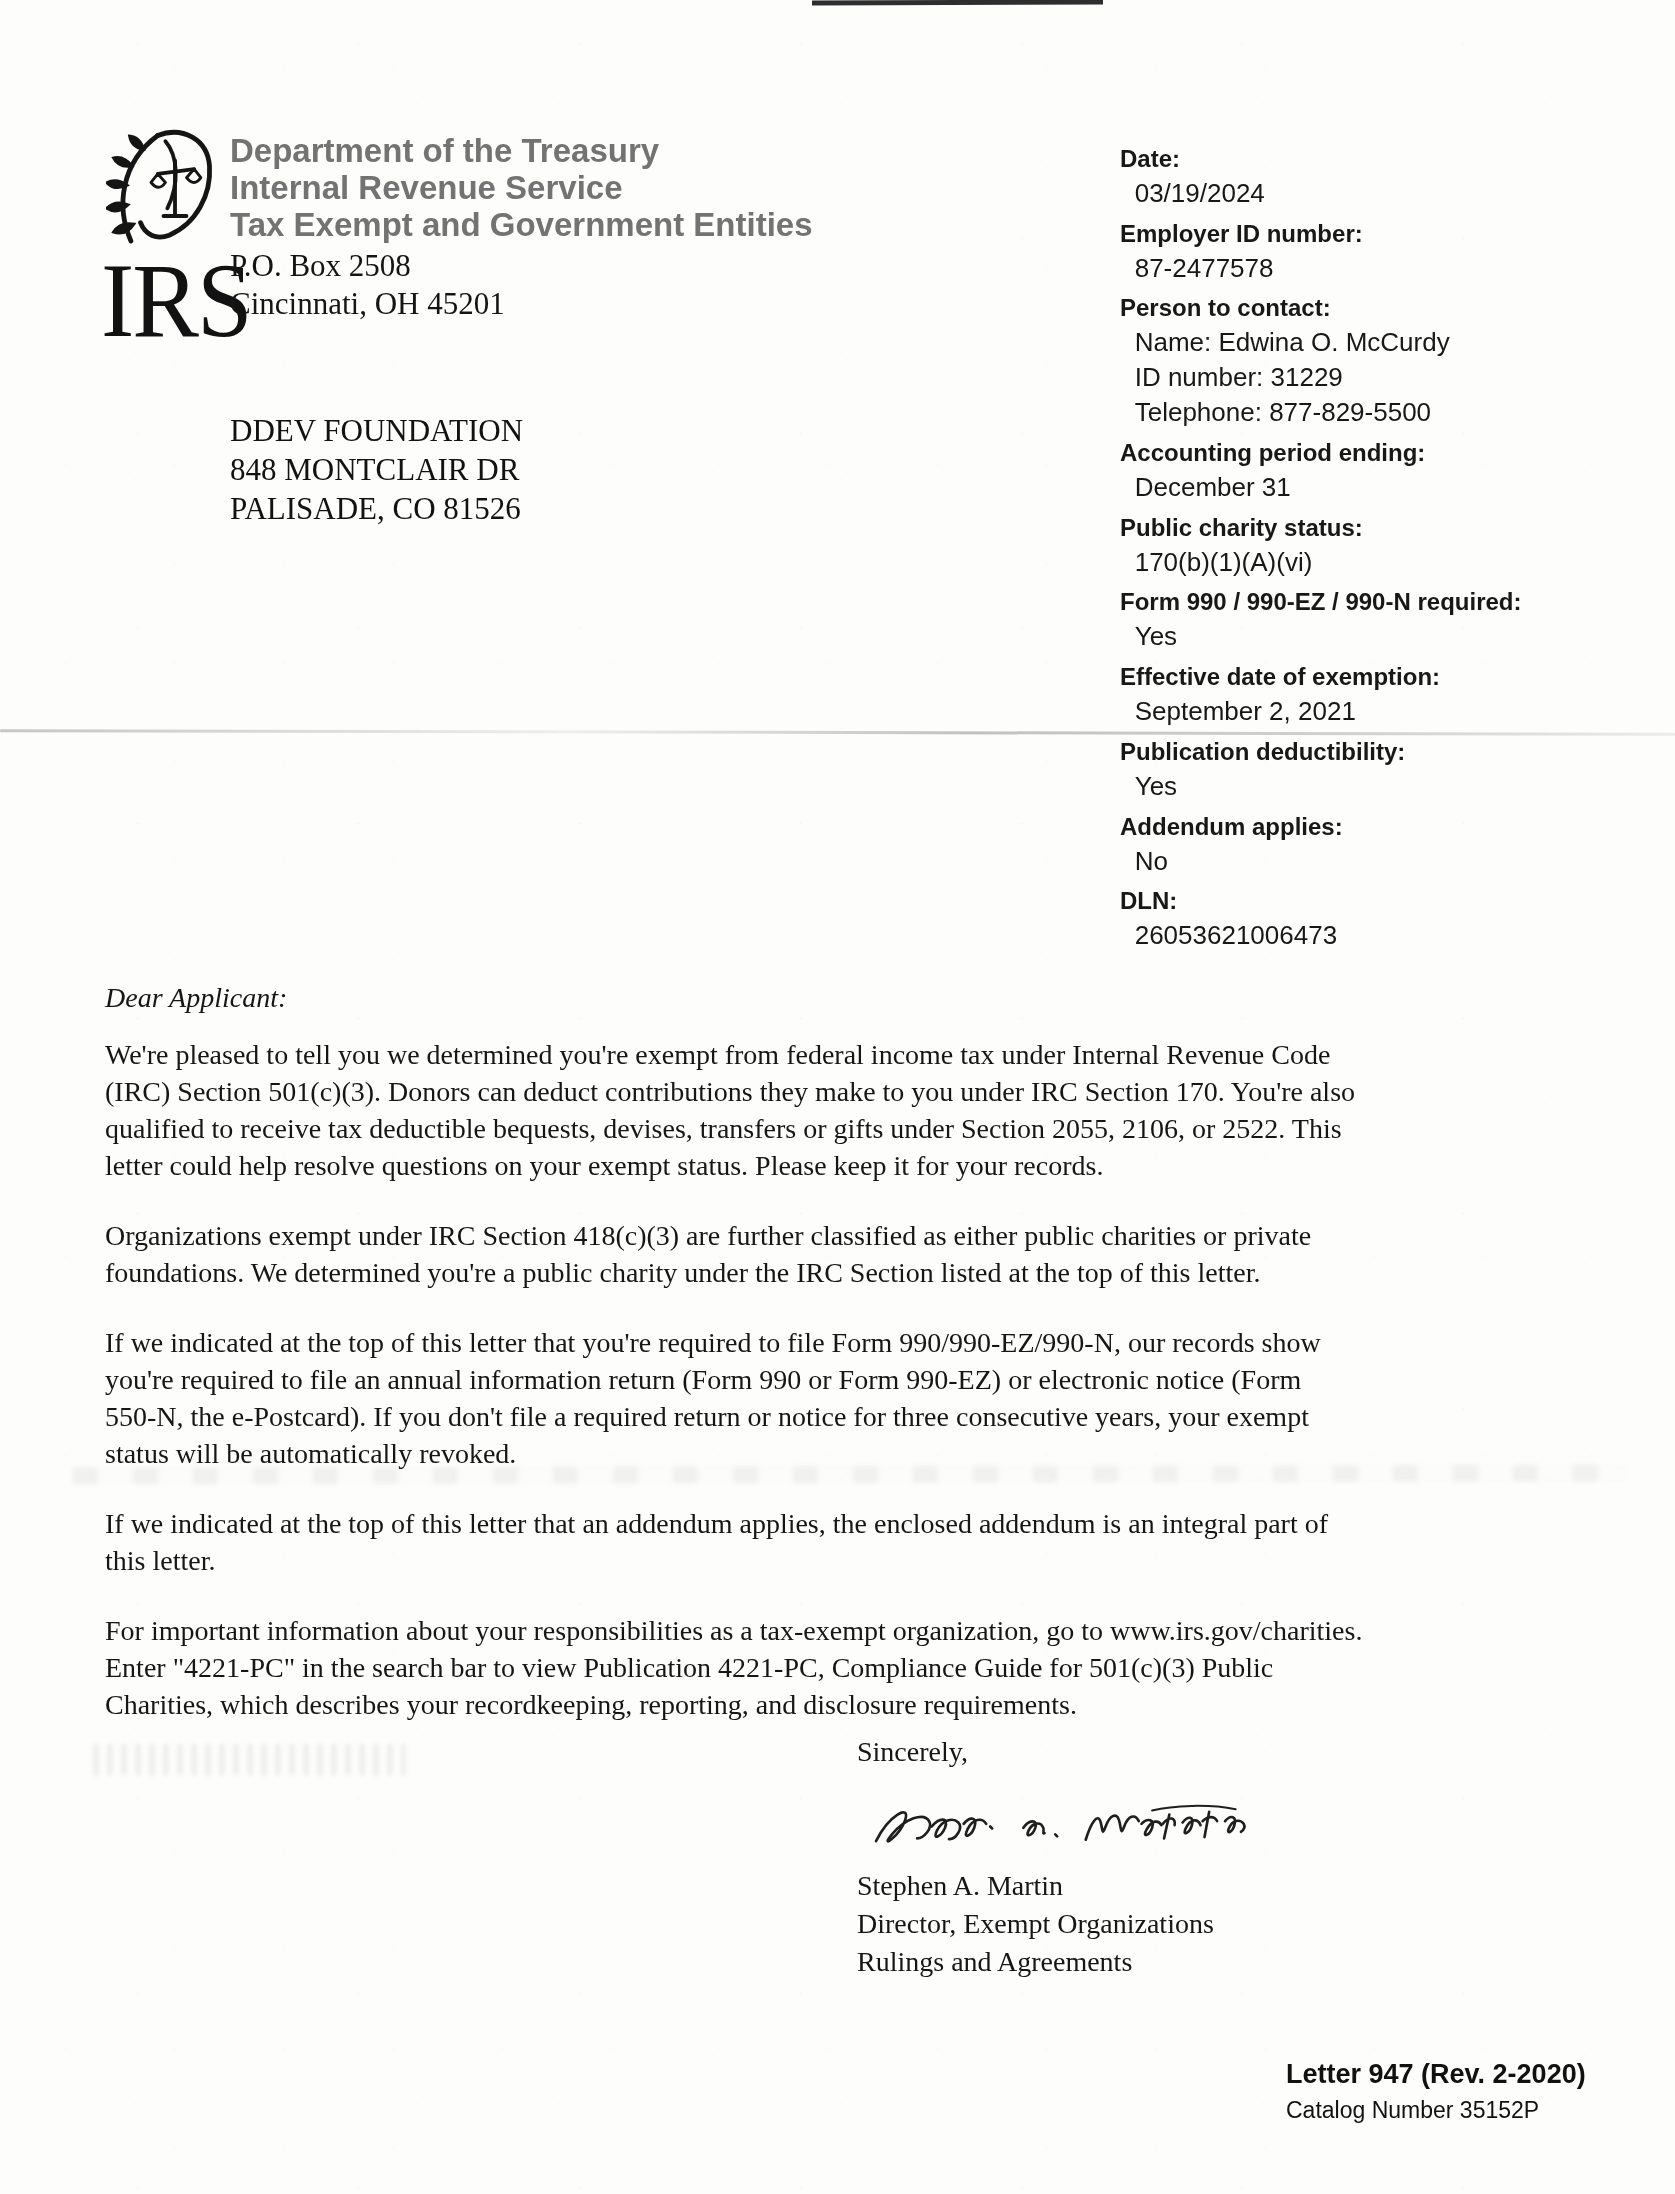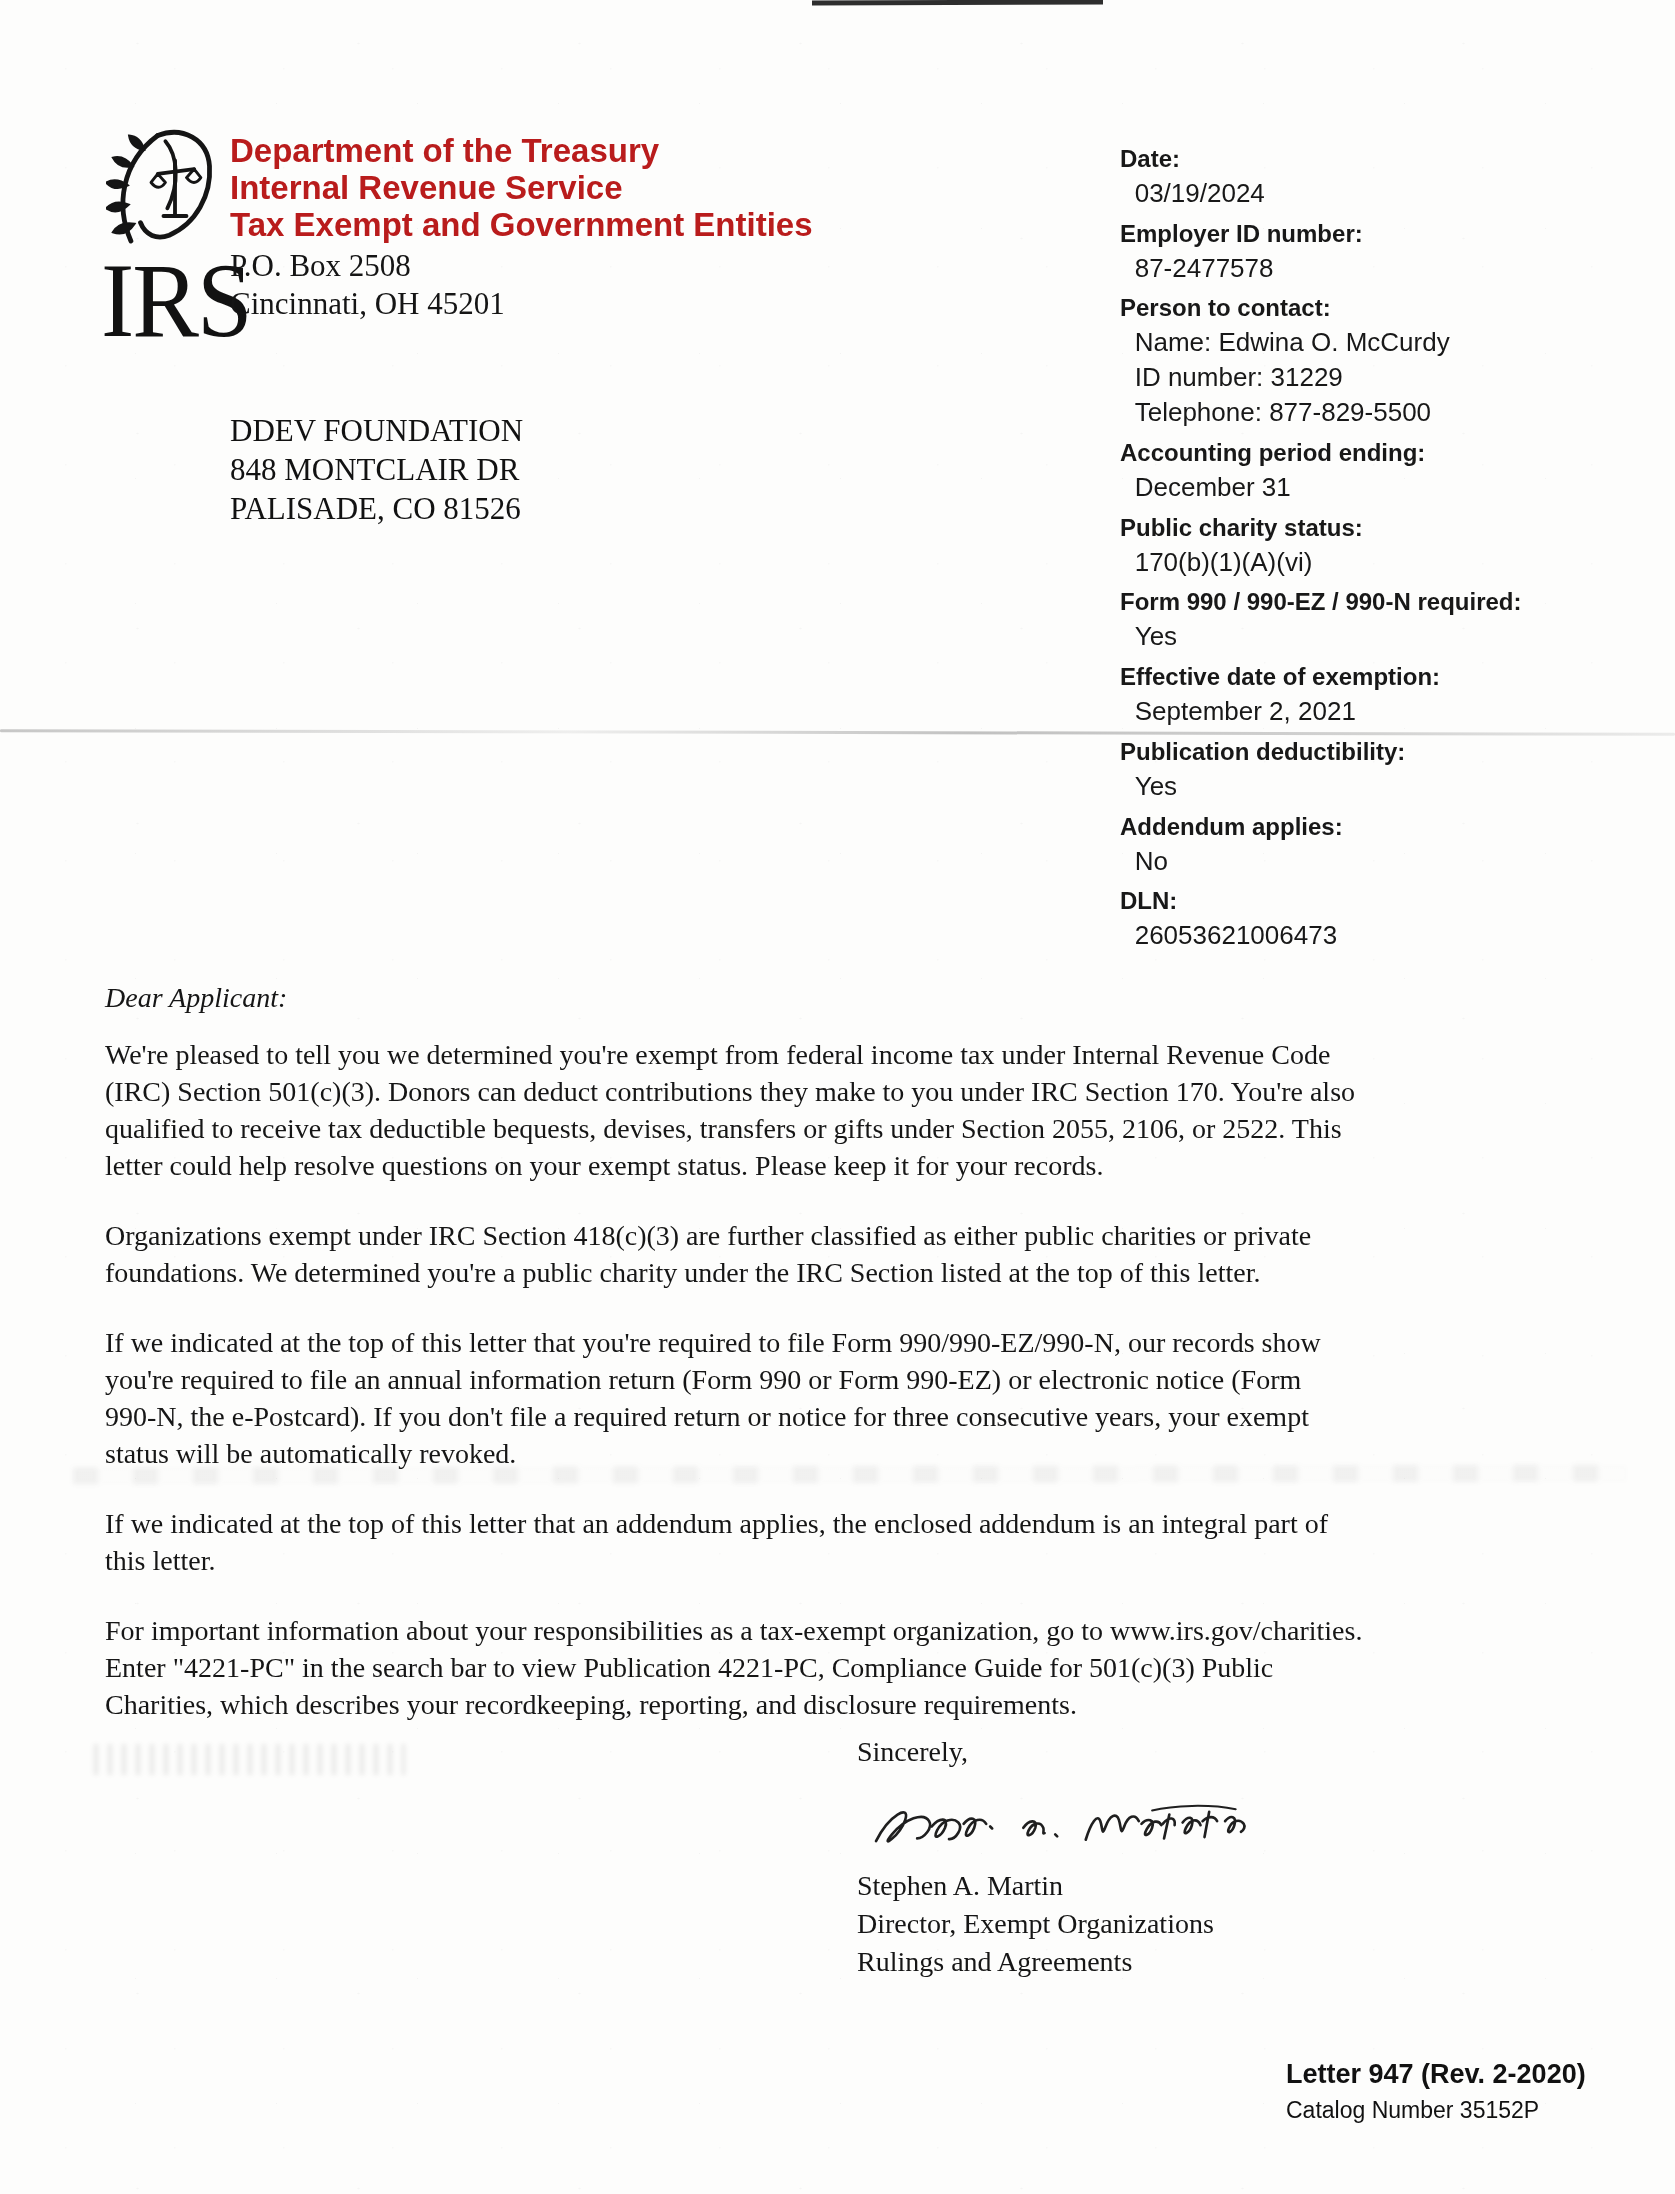--- a/index.html
+++ b/index.html
@@ -54,21 +54,21 @@
   .logo svg{display:block;margin-left:5.3px;}
   .logo-wordmark{
     font-family:"Liberation Serif", serif;
     font-size:100px;line-height:73px;letter-spacing:-2px;
     font-weight:500;color:#121212;margin-top:1.3px;
     transform:scaleY(1.05);
   }
   .agency{
     position:absolute;left:230px;top:132px;
     font-family:"Liberation Sans", sans-serif;
-    font-weight:bold;font-size:33px;line-height:37px;color:#b91c1c;
+    font-weight:bold;font-size:33px;line-height:37px;color:#737373;
   }
   .hq-address{
     position:absolute;left:230px;top:247px;
     font-size:31px;line-height:38px;color:#151515;
   }
 
   
   .info-panel{
     position:absolute;left:1120px;top:141px;width:527px;
     font-family:"Liberation Sans", sans-serif;color:#181818;
@@ -214,21 +214,21 @@
     </div>
 
     <div class="para">
       <div class="line">Organizations exempt under IRC Section 418(c)(3) are further classified as either public charities or private</div>
       <div class="line">foundations. We determined you're a public charity under the IRC Section listed at the top of this letter.</div>
     </div>
 
     <div class="para">
       <div class="line">If we indicated at the top of this letter that you're required to file Form 990/990-EZ/990-N, our records show</div>
       <div class="line">you're required to file an annual information return (Form 990 or Form 990-EZ) or electronic notice (Form</div>
-      <div class="line">990-N, the e-Postcard). If you don't file a required return or notice for three consecutive years, your exempt</div>
+      <div class="line">550-N, the e-Postcard). If you don't file a required return or notice for three consecutive years, your exempt</div>
       <div class="line">status will be automatically revoked.</div>
     </div>
 
     <div class="para">
       <div class="line">If we indicated at the top of this letter that an addendum applies, the enclosed addendum is an integral part of</div>
       <div class="line">this letter.</div>
     </div>
 
     <div class="para">
       <div class="line">For important information about your responsibilities as a tax-exempt organization, go to www.irs.gov/charities.</div>

